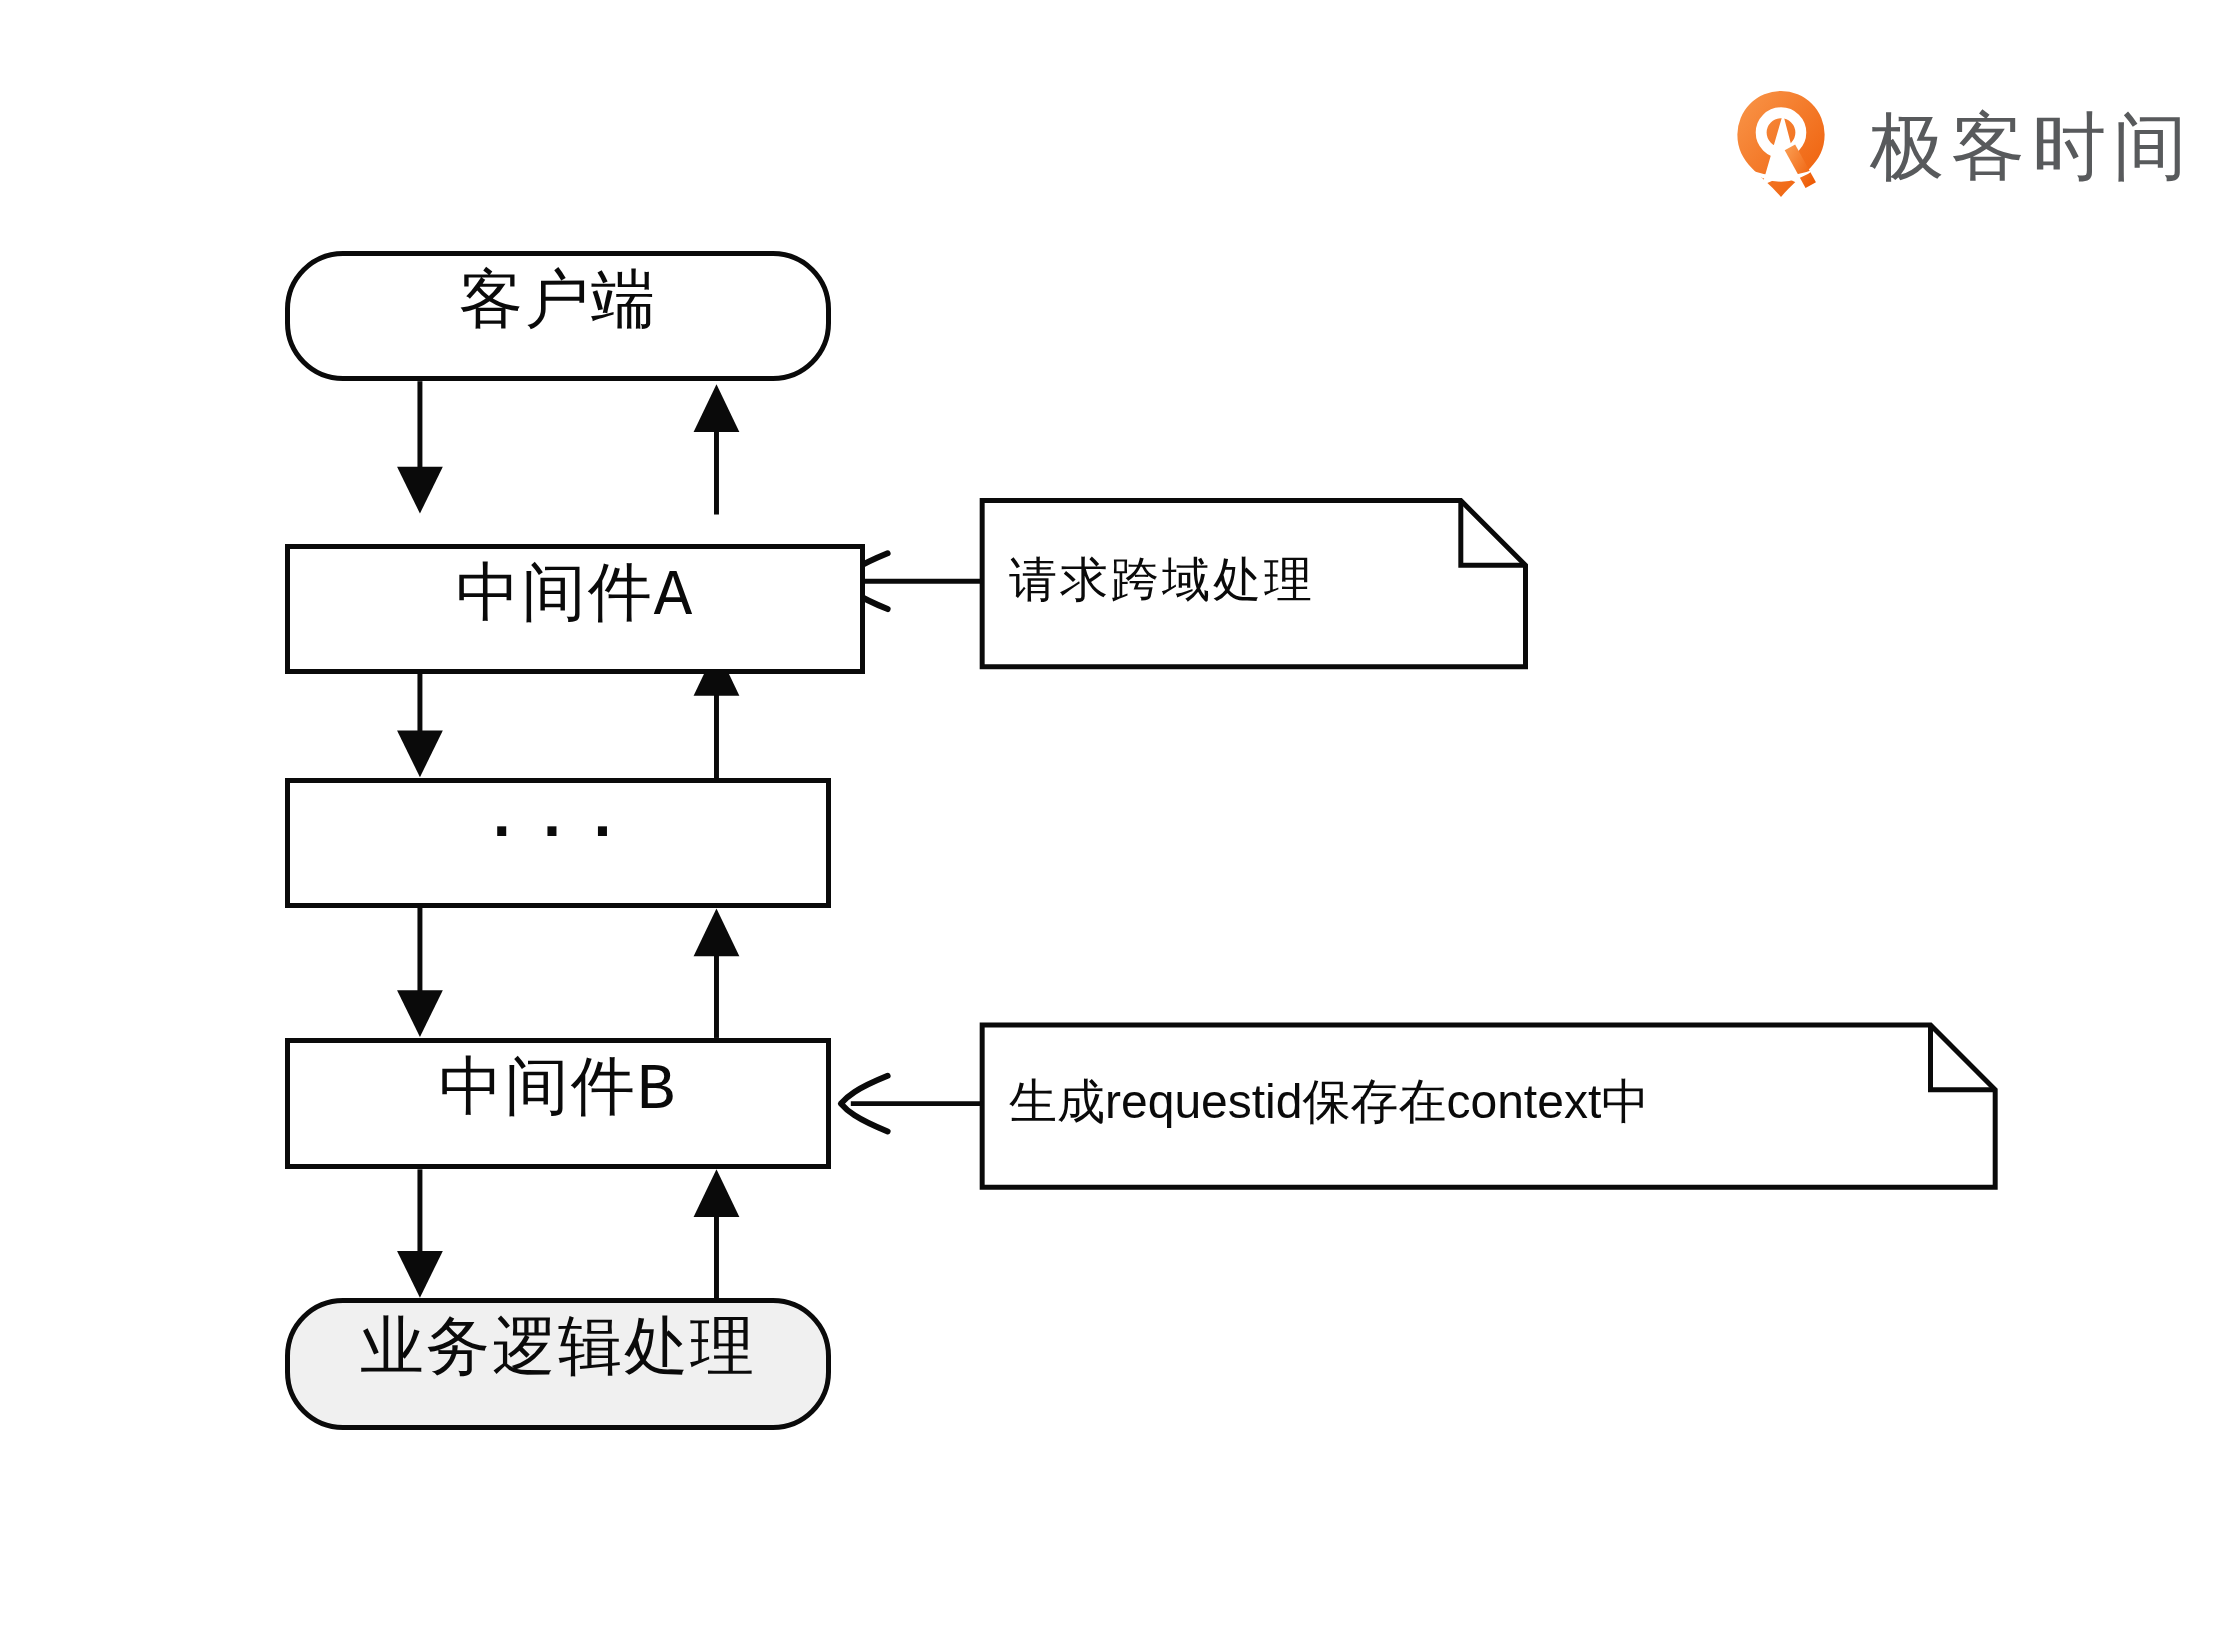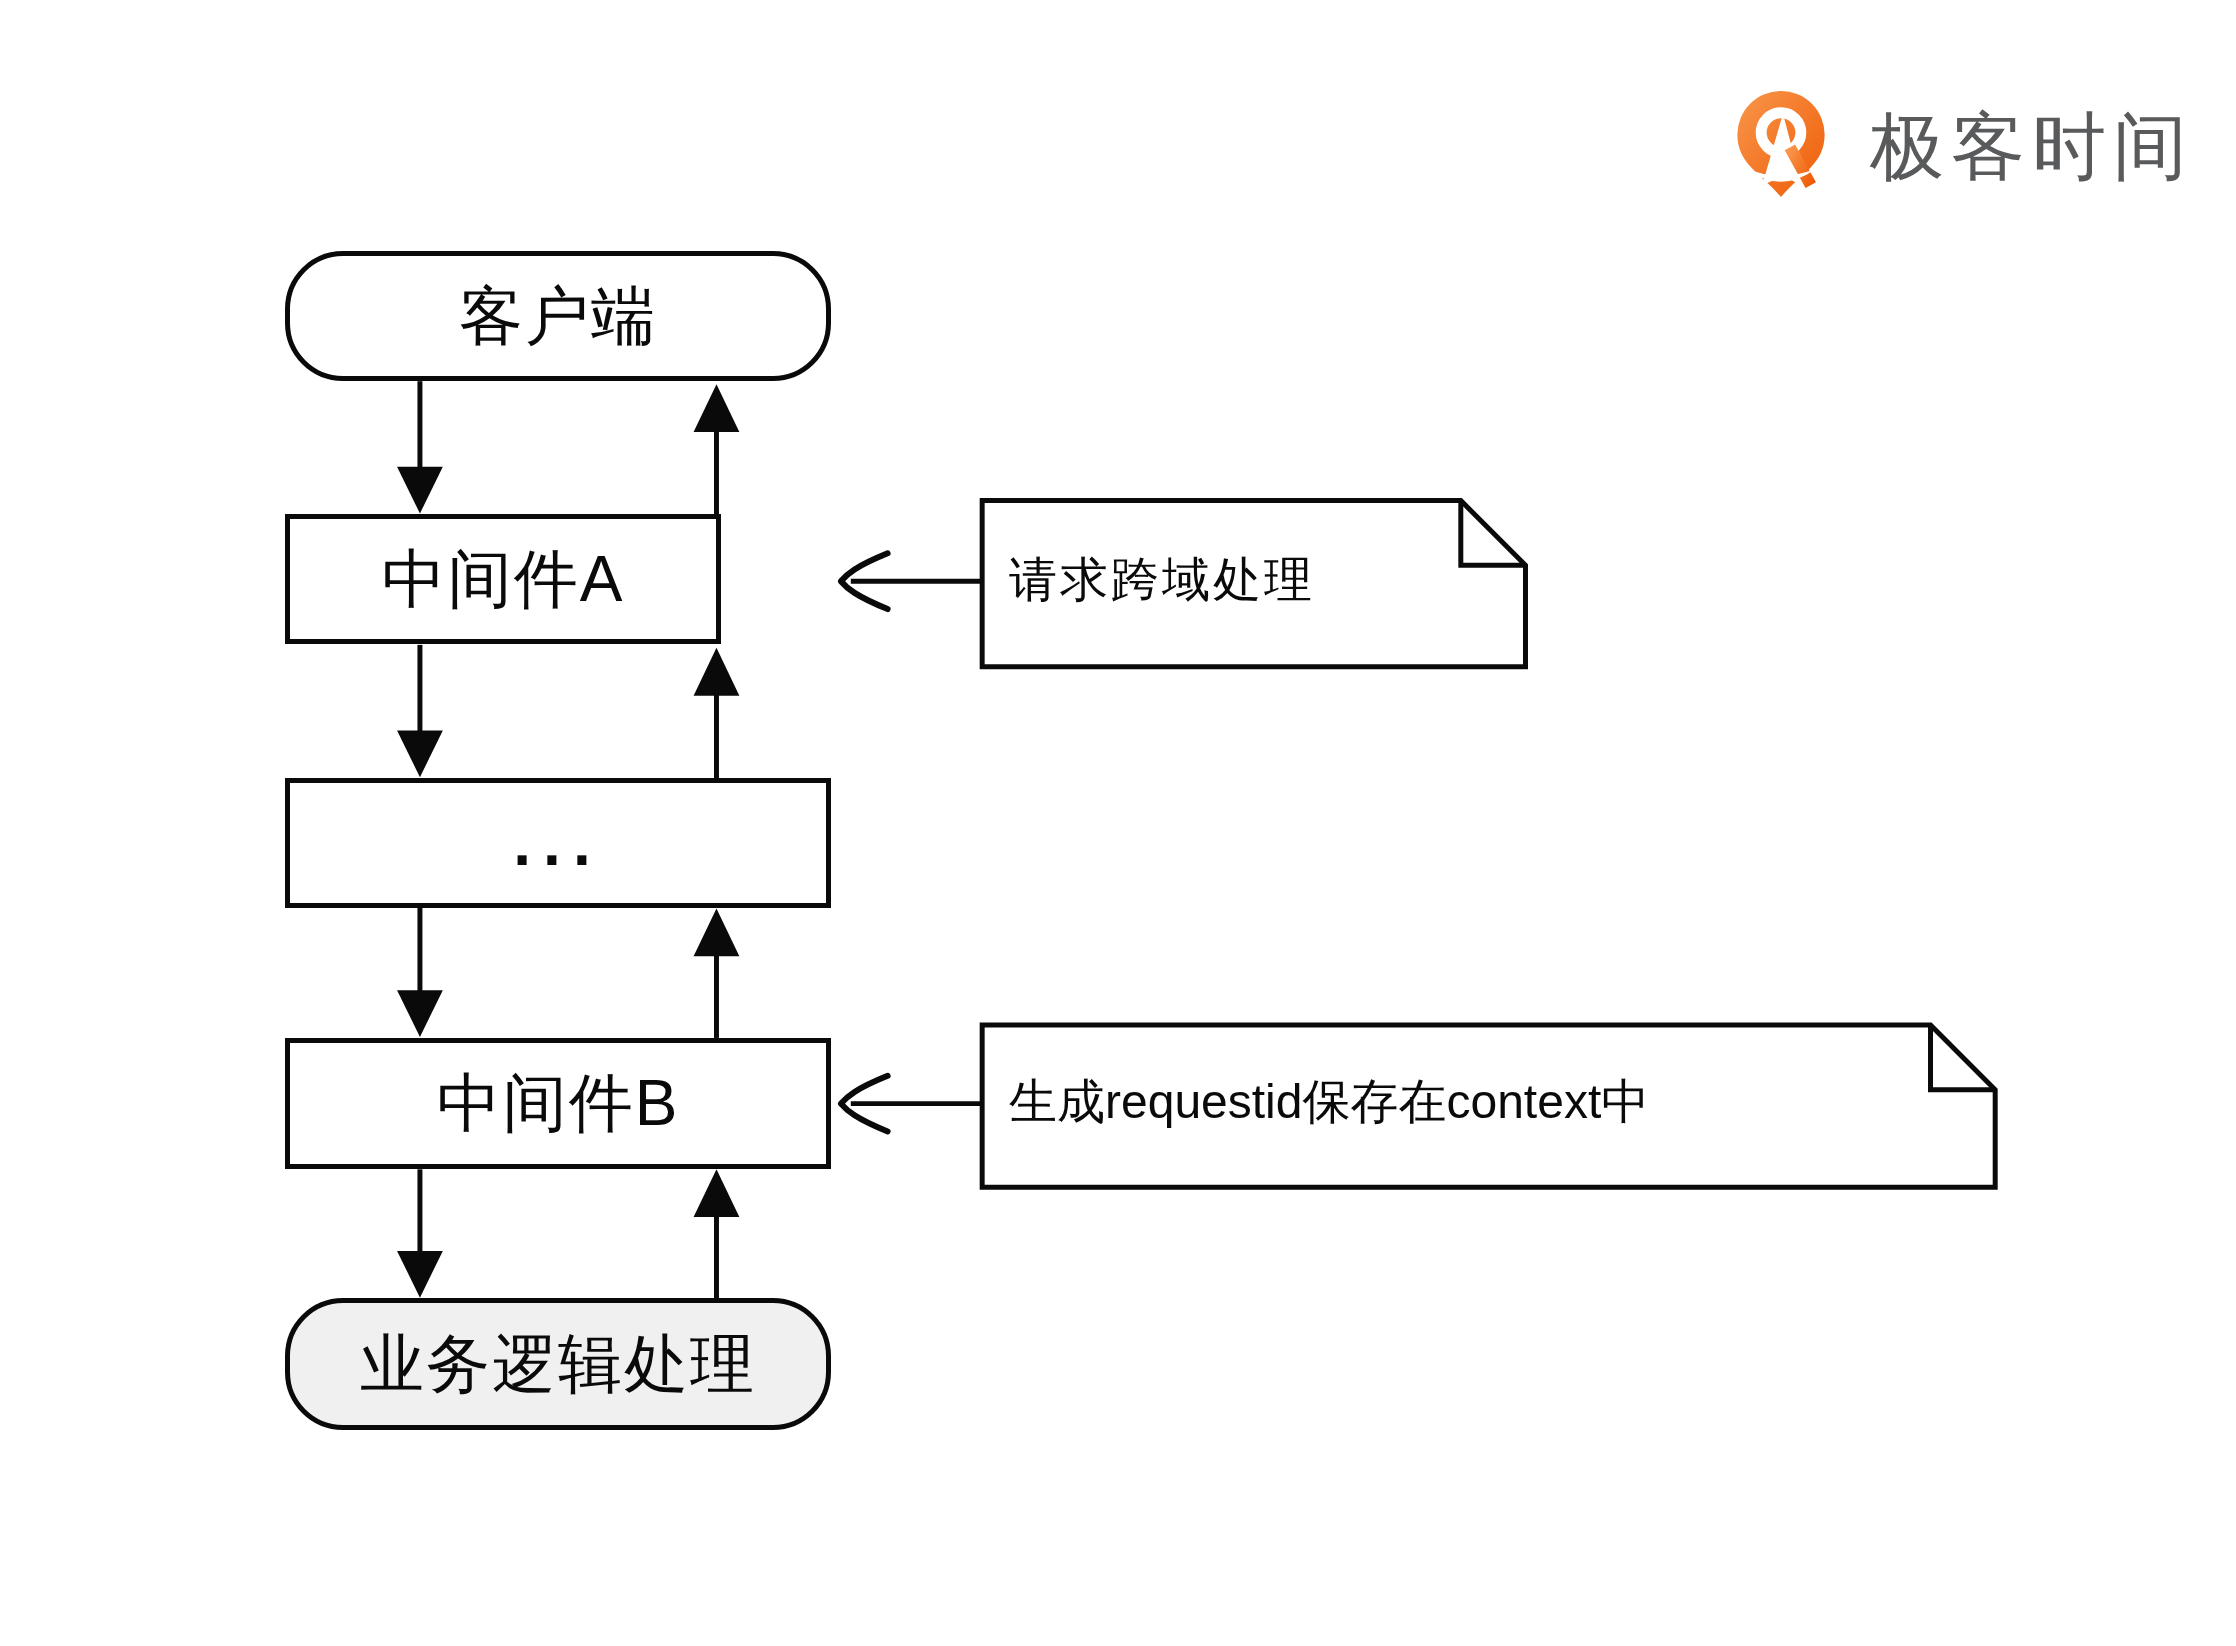--- a/index.html
+++ b/index.html
@@ -17,24 +17,25 @@
     background:var(--canvas);
     font-family:"Liberation Sans","DejaVu Sans",sans-serif;
     overflow:hidden;
   }
   .layer{position:absolute;left:0;top:0;}
   .node{
     position:absolute;
     box-sizing:border-box;
     border:5px solid var(--ink);
     background:var(--node-fill);
-    display:flex;align-items:center;justify-content:center;
+    display:flex;align-items:flex-start;justify-content:center;
     font-size:64px;color:var(--ink);
     letter-spacing:2px;
     white-space:nowrap;
+    font-family:Liberation Mono, monospace;
   }
   .capsule{border-radius:58px;}
   .shaded{background:var(--shaded-fill);}
   .ellipsis-label{font-size:64px;letter-spacing:12px;font-weight:bold;}
   .note-text{
     position:absolute;
     display:flex;align-items:center;
     font-size:48px;color:var(--ink);
     letter-spacing:3px;
     white-space:nowrap;
@@ -114,21 +115,21 @@
     <g>
       <line class="ink-line" x1="987" y1="1109" x2="855" y2="1109"></line>
       <path class="open-head" d="M892,1081 C860,1094 851,1102 845,1109 C851,1116 860,1124 892,1137"></path>
     </g>
   </svg>
 
   <div class="node capsule" style="left:285px;top:251px;width:546px;height:130px;">
     <span>客户端</span>
   </div>
 
-  <div class="node" style="left:285px;top:514px;width:436px;height:130px;">
+  <div class="node" style="left:285px;top:544px;width:580px;height:130px;">
     <span>中间件A</span>
   </div>
 
   <div class="node" style="left:285px;top:778px;width:546px;height:130px;">
     <span class="ellipsis-label">...</span>
   </div>
 
   <div class="node capsule shaded" style="left:285px;top:1298px;width:546px;height:132px;">
     <span>业务逻辑处理</span>
   </div>

